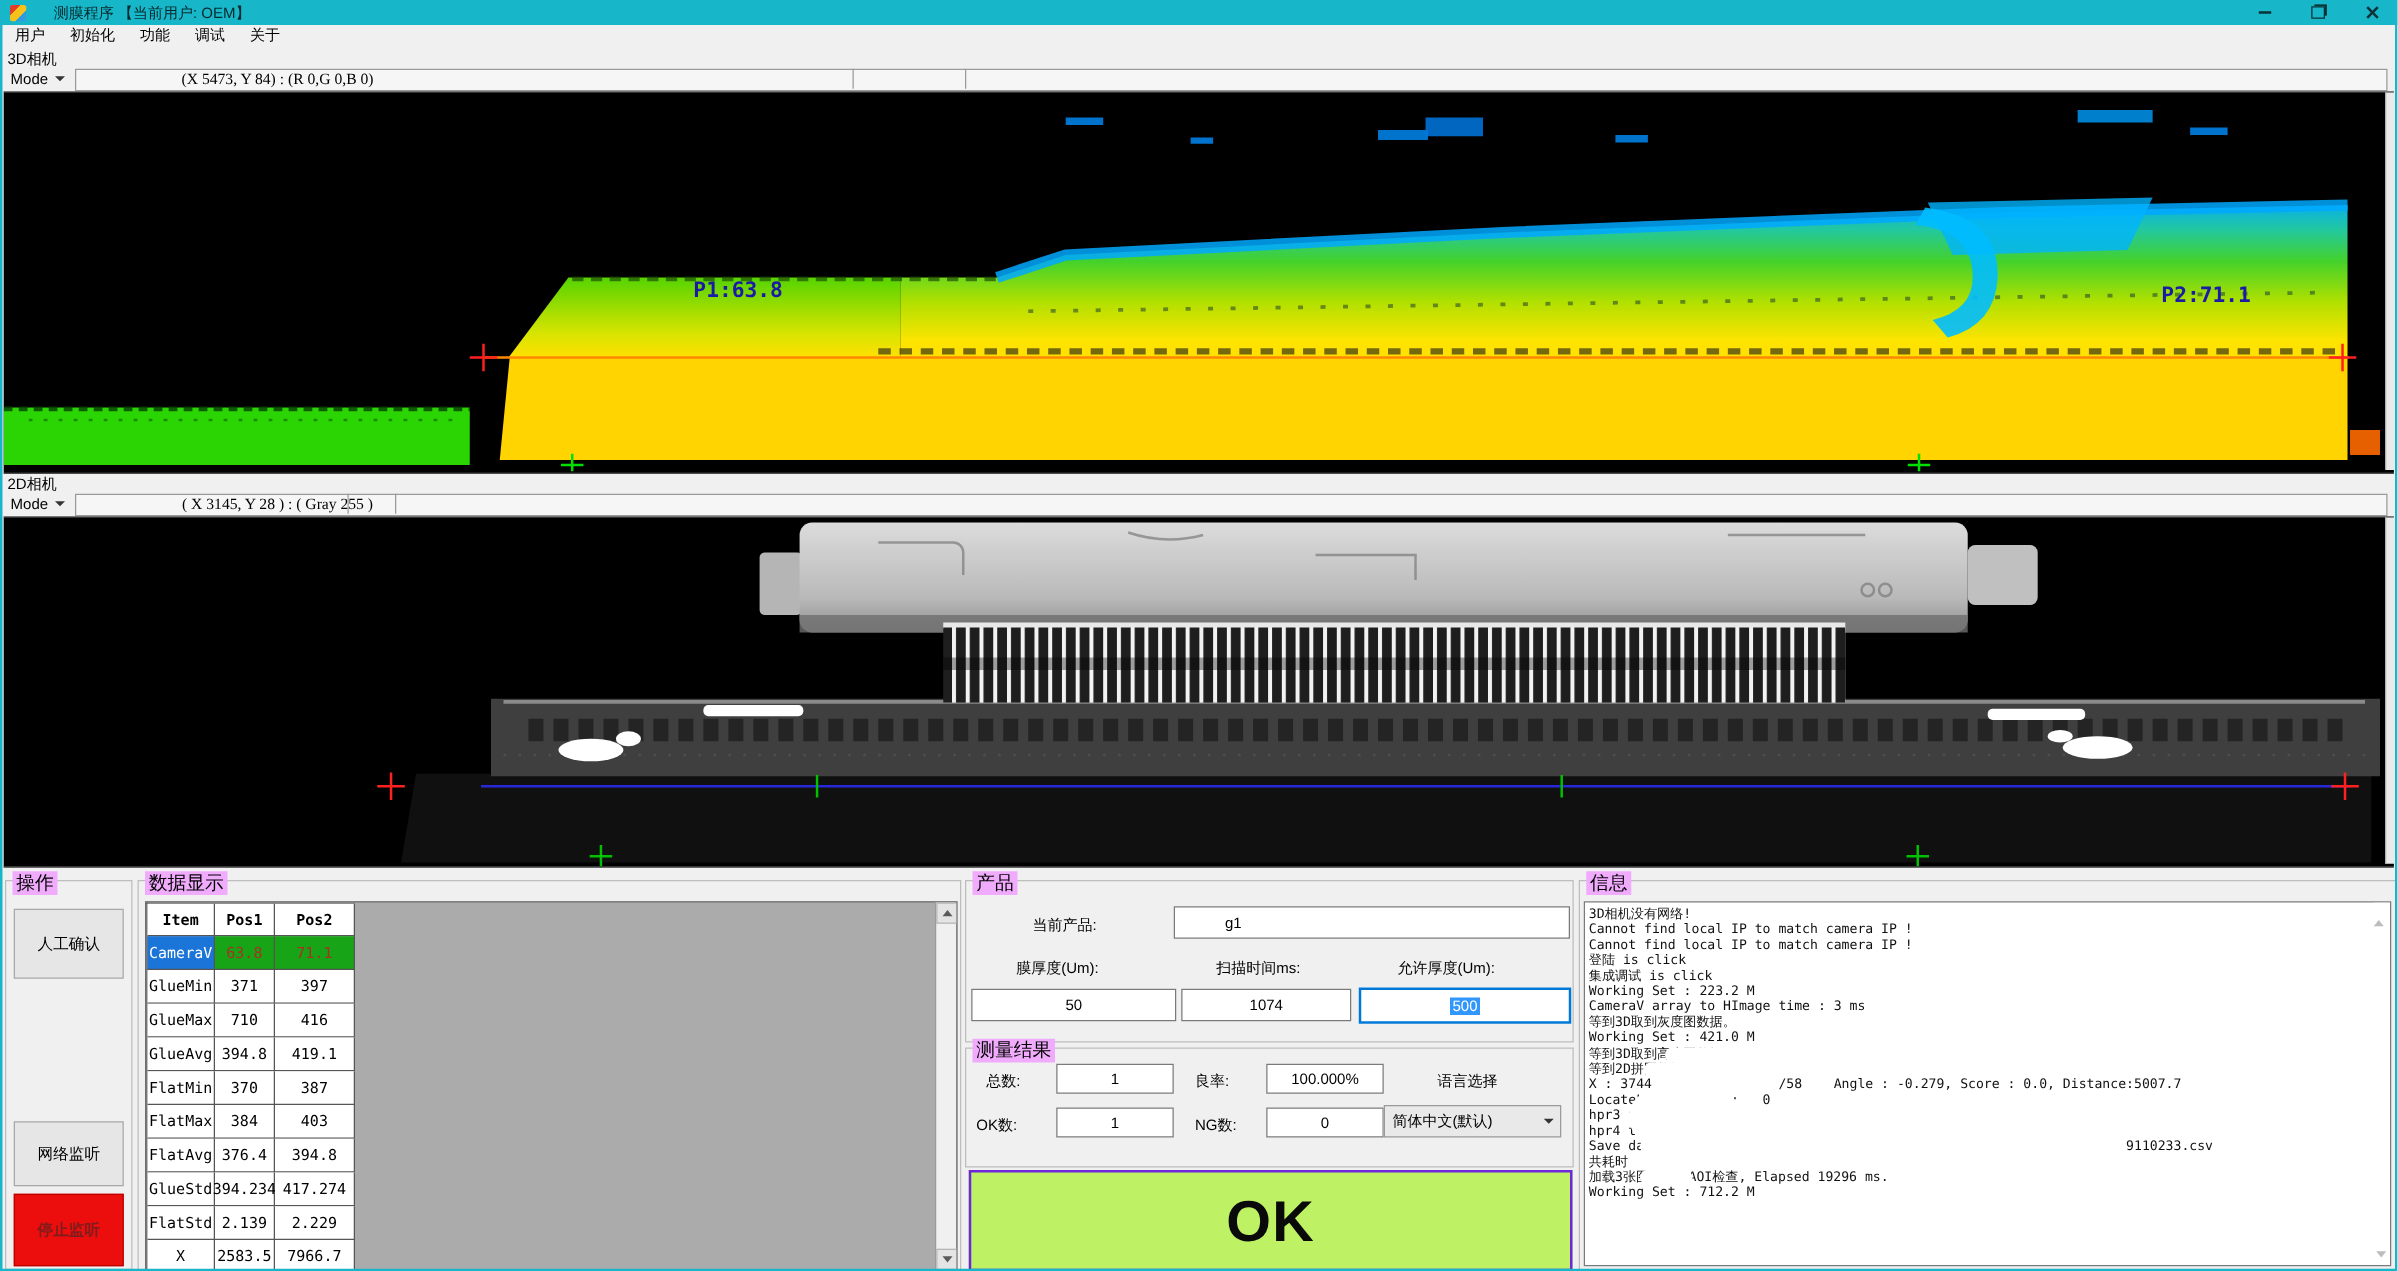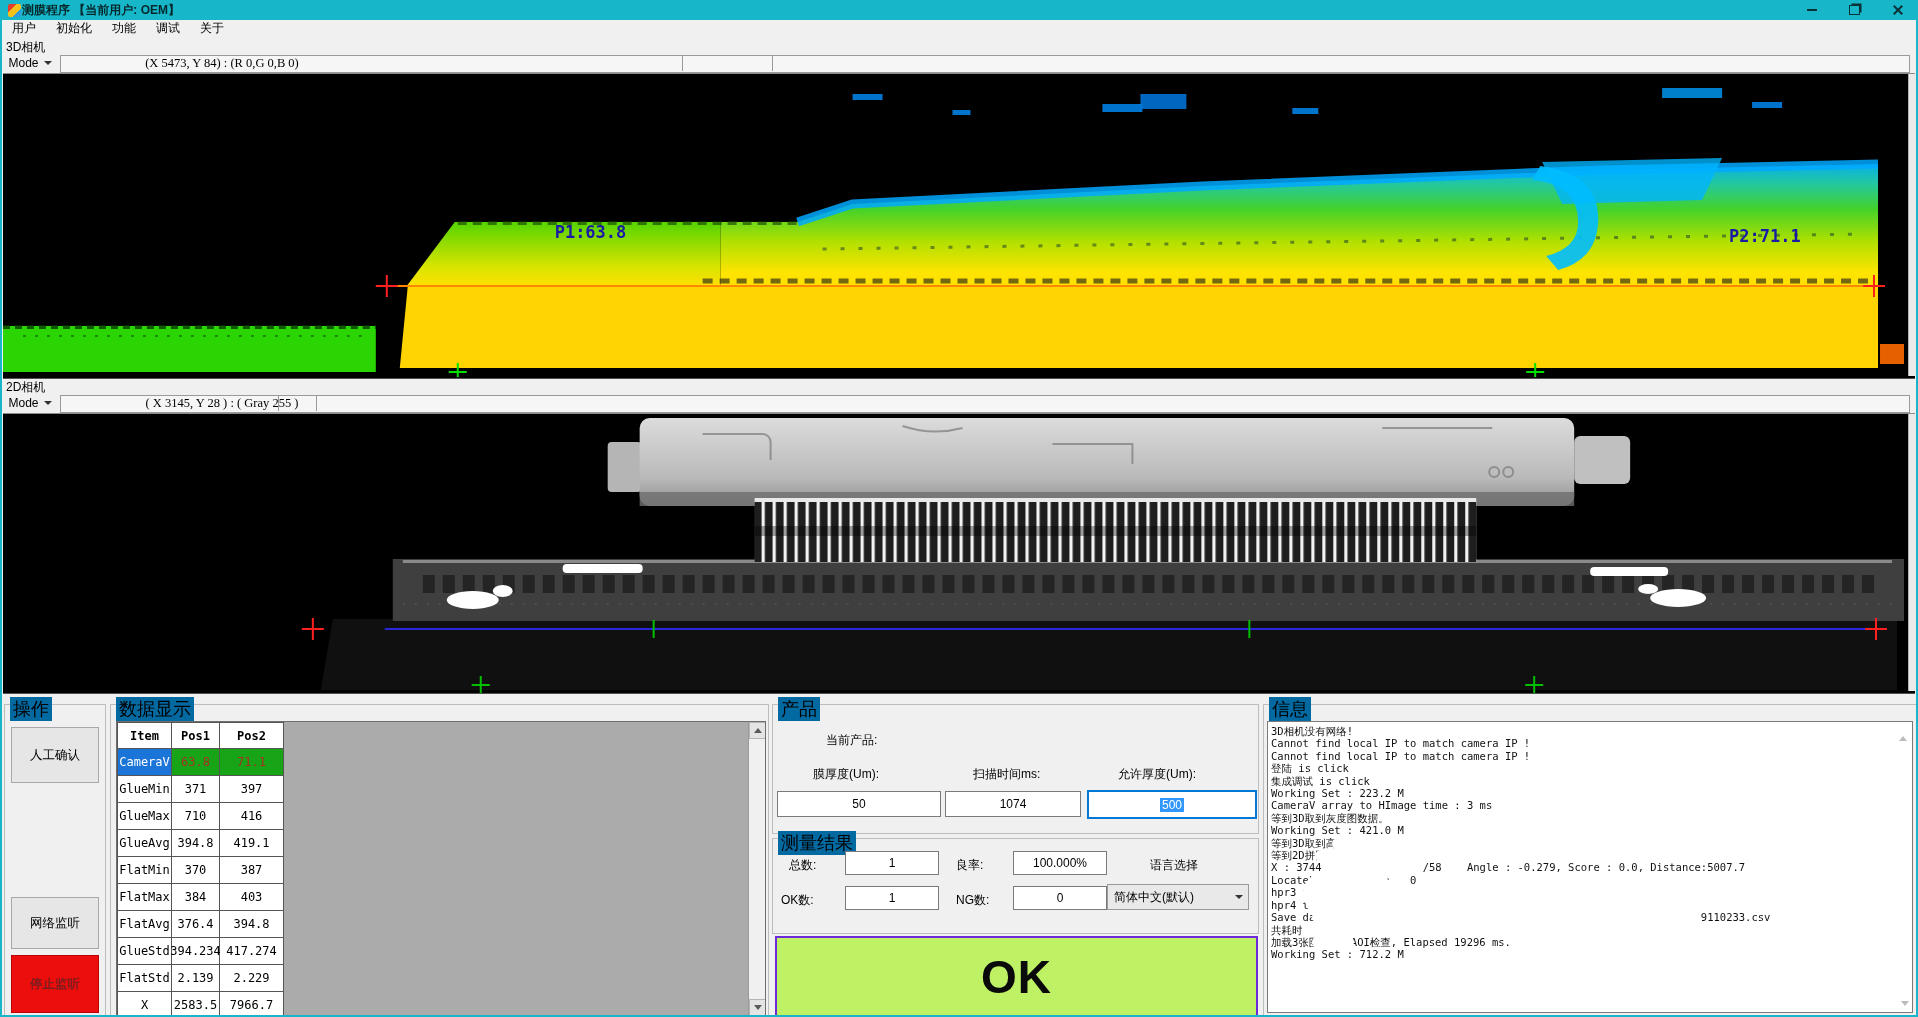--- a/index.html
+++ b/index.html
@@ -1,20 +1,20 @@
 <!DOCTYPE html>
 <html><head>
 <meta charset="utf-8">
 <style>
   html,body{margin:0;padding:0}
   body{width:1918px;height:1017px;position:relative;background:#f0f0f0;
        font-family:"Liberation Sans",sans-serif;font-size:12px;color:#000;overflow:hidden}
   .frame{position:absolute;left:0;top:0;right:0;bottom:0;border:2px solid #17b7c9;pointer-events:none;z-index:60}
   .titlebar{position:absolute;left:0;top:0;width:1918px;height:20px;background:#17b7c9;display:flex;align-items:center}
-  .title-text{margin-left:1px;font-size:12px;color:#06282c;font-weight:bold}
+  .title-text{margin-left:22px;font-size:12px;color:#06282c;font-weight:normal}
   .appicon{width:13px;height:13px;margin-left:8px;background:
     linear-gradient(135deg,#e43e2b 0 33%,#f5c21b 33% 66%,#2f9be0 66% 100%);border-radius:2px}
   .wc{position:absolute;top:0;width:36px;height:20px;display:flex;align-items:center;justify-content:center}
   .wc-min-bar{width:10px;height:2px;background:#0b3237}
   .wc-max-box{width:9px;height:8px;border:1.5px solid #0b3237;background:transparent;box-shadow:2px -2px 0 -0.5px #0b3237}
   .wc-x{position:relative;width:12px;height:12px}
   .wc-x i{position:absolute;left:0;top:5px;width:12px;height:2px;background:#0b3237;display:block}
   .wc-x i:first-child{transform:rotate(45deg)}
   .wc-x i:last-child{transform:rotate(-45deg)}
   .menubar{position:absolute;left:2px;top:20px;width:1914px;height:17px;background:#f0f0f0;display:flex;align-items:center}
@@ -23,21 +23,21 @@
   .modebar{position:absolute;height:20px;left:2px;width:1914px;background:#f0f0f0}
   .modebtn{position:absolute;left:2px;top:1px;width:52px;height:18px;display:flex;align-items:center;justify-content:center;gap:5px}
   .tri-dn{width:0;height:0;border-left:4px solid transparent;border-right:4px solid transparent;border-top:4px solid #333}
   .modetrack{position:absolute;left:58px;top:2px;width:1848px;height:16px;border:1px solid #9a9a9a;background:#f6f6f6}
   .modesep{position:absolute;top:2px;width:1px;height:16px;background:#9a9a9a}
   .coordbox{position:absolute;left:60px;top:2px;width:320px;height:16px;display:flex;align-items:center;justify-content:center;
             font-family:Liberation Serif, serif;font-size:12.5px}
   .imgpanel{position:absolute;left:3px;width:1912px;background:#000;border-top:1px solid #8a8a8a;border-bottom:1px solid #505050}
   .edgestrip{position:absolute;width:7px;background:#eaeaea;border-left:1px solid #b0b0b0;z-index:3}
   .gbox{position:absolute;border:1px solid #bdbdbd;background:#f0f0f0}
-  .glabel{position:absolute;top:-8px;left:5px;background:#0369a1;padding:0 3px;font-size:18px}
+  .glabel{position:absolute;top:-8px;left:5px;background:#f0abfc;padding:0 3px;font-size:15px}
   .btn{position:absolute;background:#e6e6e6;border:1px solid #a8a8a8;display:flex;align-items:center;justify-content:center;font-size:12.5px}
   .btn-danger{background:#ec0d0d;color:#7e1d1d;font-weight:bold;border-color:#b00}
   .tfield{position:absolute;background:#fff;border:1px solid #7a7a7a;display:flex;align-items:center;justify-content:center;font-size:12px}
   .tfield.focus{border:2px solid #0078d7}
   .sel{background:#3297fd;color:#fff;padding:0 2px}
   .lbl{position:absolute;font-size:12px;white-space:nowrap}
   .gridwrap{position:absolute;background:#ababab;border:1px solid #6e6e6e;overflow:hidden}
   .dtable{position:absolute;left:0;top:0;border-left:1px solid #555;border-top:1px solid #555;background:#ababab}
   .trow{display:flex;height:27px}
   .trow.hdr{height:26px;font-weight:bold}
@@ -302,20 +302,23 @@
       <div class="sbtn" style="bottom:0;top:auto">
           <span class="arr-dn"></span>
         </div>
     </div>
   </div>
 </div>
 
 <div class="gbox" style="left:772px;top:704px;width:485px;height:128px">
   <span class="glabel">产品</span>
   <span class="lbl" style="left:53px;top:27px">当前产品:</span>
+  <div class="tfield" style="left:166px;top:20px;width:315px;height:24px;justify-content:flex-start">
+    <span style="padding-left:40px">g1</span>
+  </div>
   <span class="lbl" style="left:40px;top:61px">膜厚度(Um):</span>
   <span class="lbl" style="left:200px;top:61px">扫描时间ms:</span>
   <span class="lbl" style="left:345px;top:61px">允许厚度(Um):</span>
   <div class="tfield" style="left:4px;top:86px;width:162px;height:24px">50</div>
   <div class="tfield" style="left:172px;top:86px;width:134px;height:24px">1074</div>
   <div class="tfield focus" style="left:314px;top:85px;width:166px;height:25px">
     <span class="sel">500</span>
   </div>
 </div>
 

